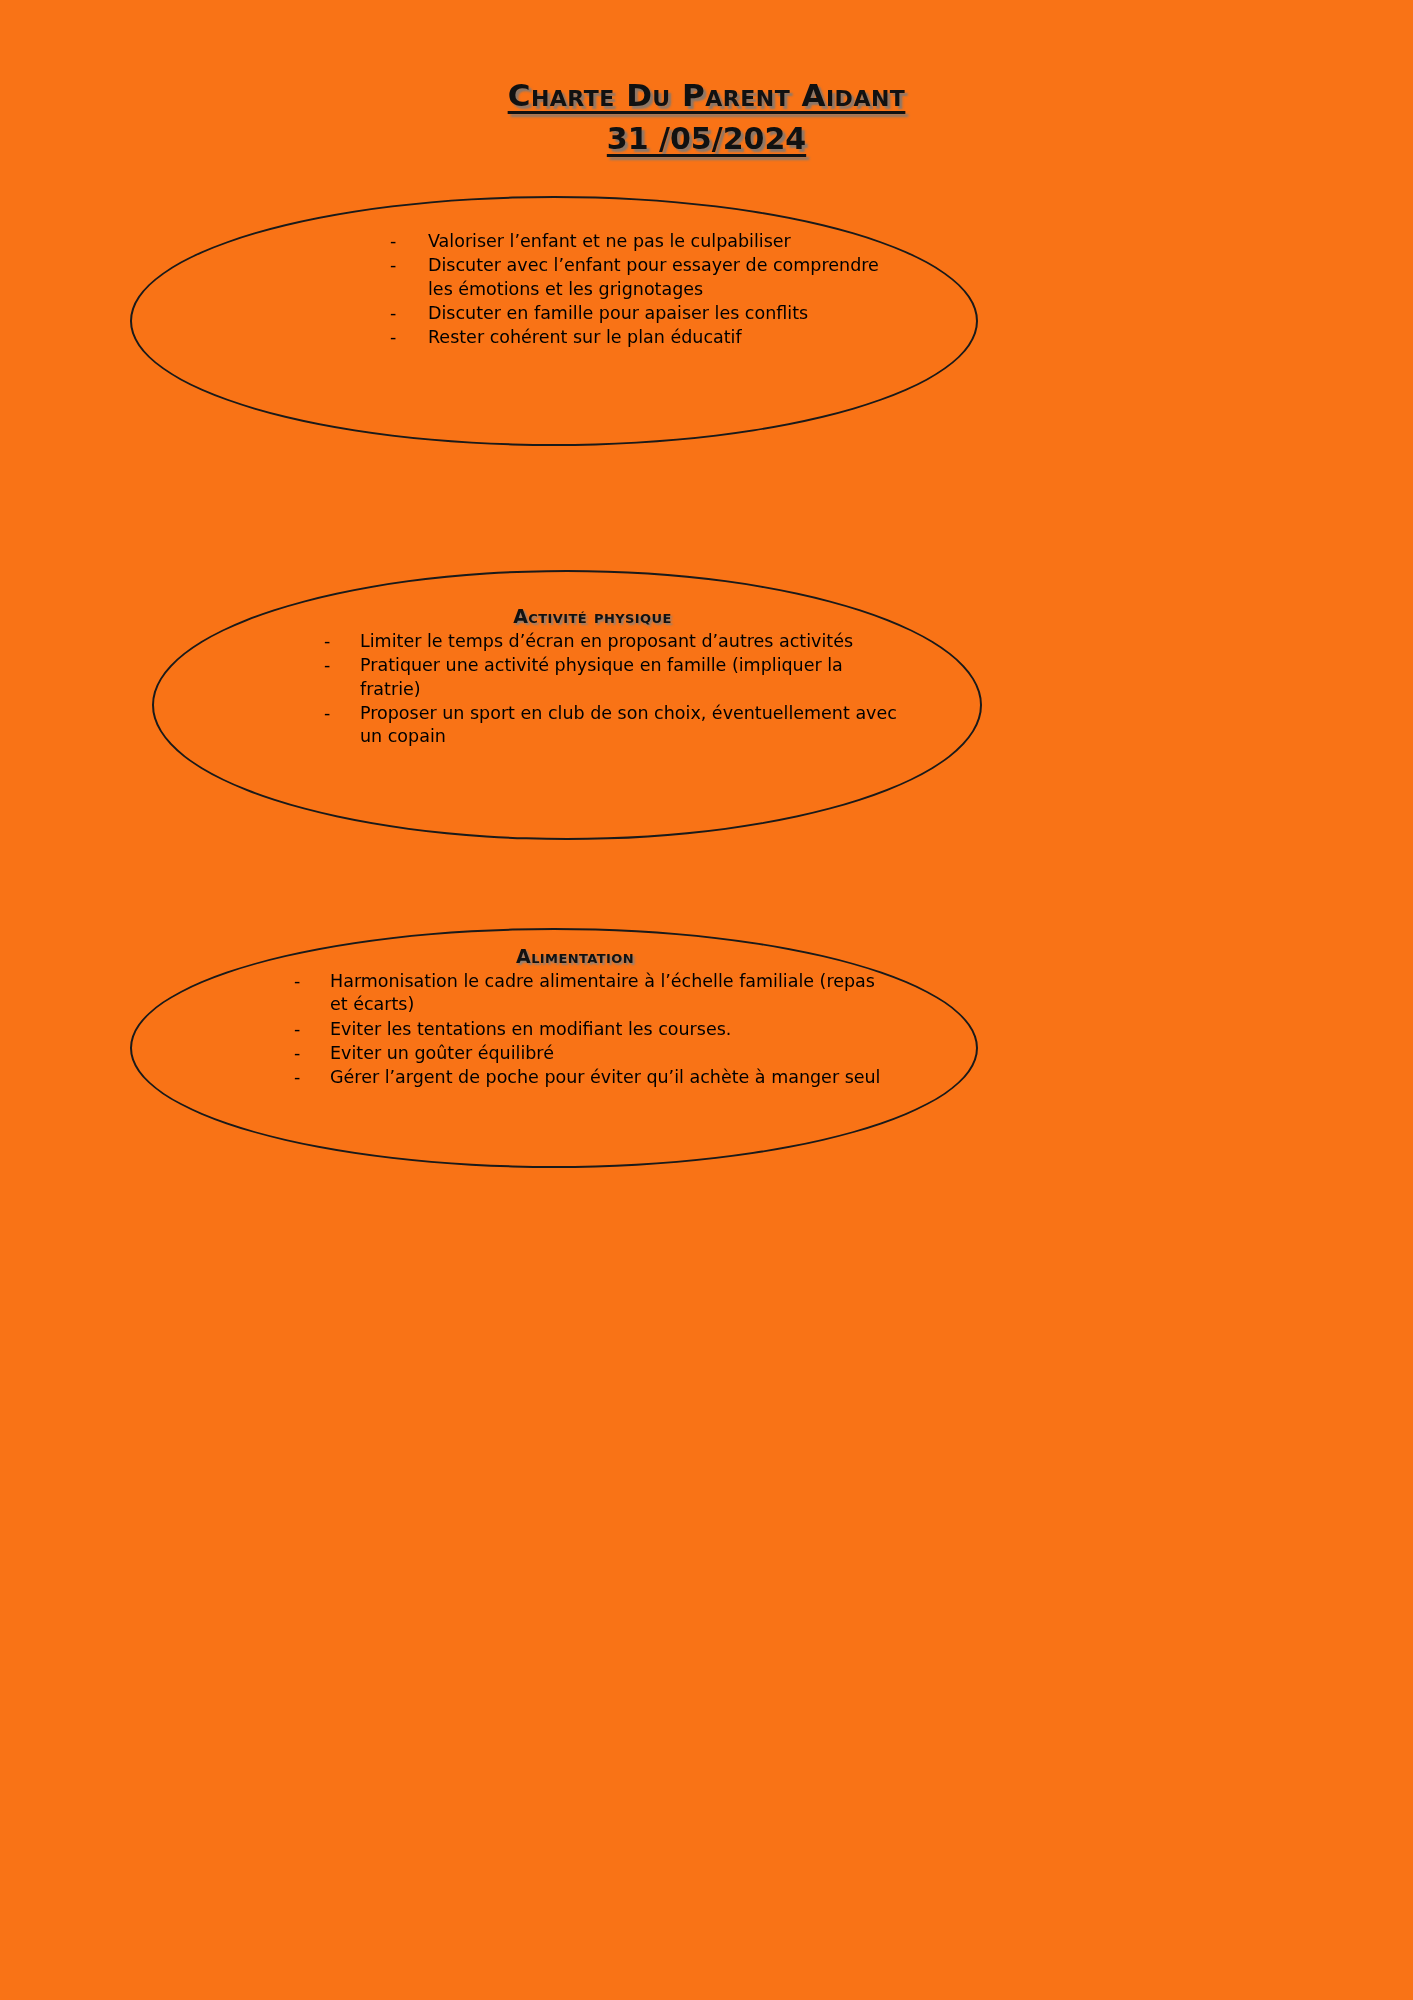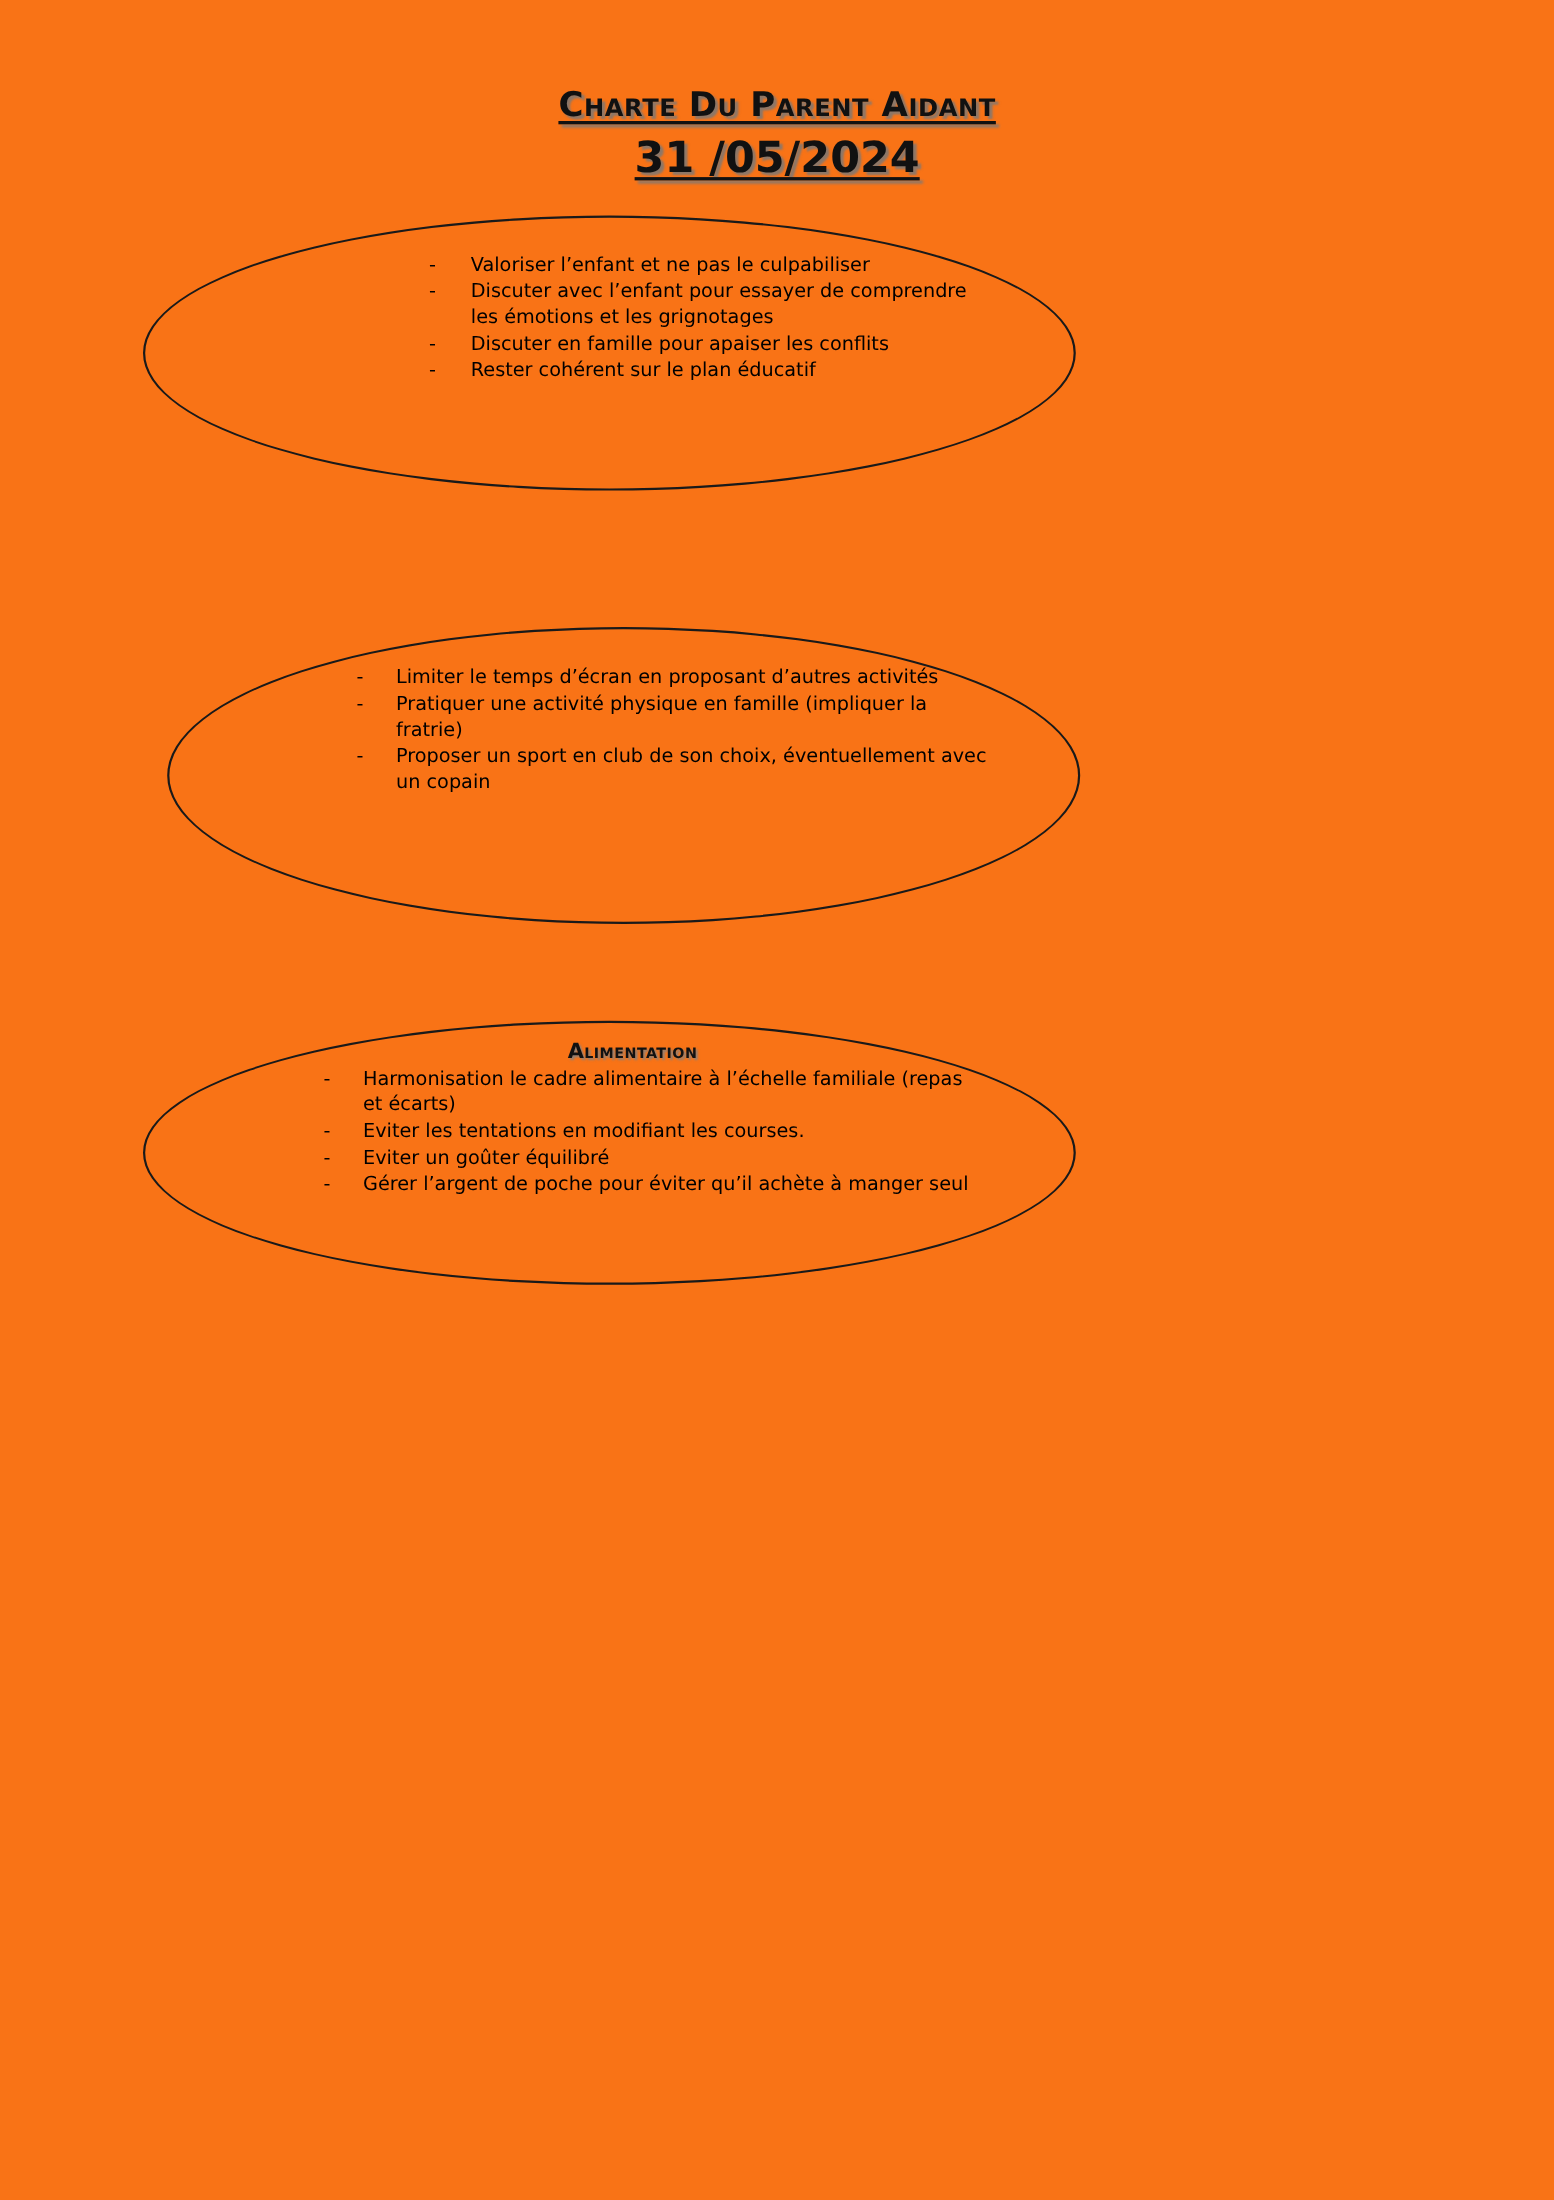--- a/index.html
+++ b/index.html
@@ -42,21 +42,21 @@
     text-shadow: 3px 3px 2px rgba(120,120,120,0.85);
     white-space: nowrap;
   }
   .doc-title {
     font-size: 31px;
     letter-spacing: 0.5px;
     font-variant: small-caps;
     line-height: 1.15;
   }
   .doc-date {
-    font-size: 39px;
+    font-size: 30px;
     margin-top: 7px;
     letter-spacing: 0px;
   }
 
   
   .ellipse {
     position: absolute;
     border: 2px solid #1a1a1a;
     border-radius: 50%;
     box-sizing: border-box;
@@ -149,20 +149,21 @@
         <span class="bullet-text">Discuter en famille pour apaiser les conflits</span>
       </li>
       <li class="bullet-item">
         <span class="bullet-dash">-</span>
         <span class="bullet-text">Rester cohérent sur le plan éducatif</span>
       </li>
     </ul>
   </div>
 
   <div class="section section-2">
+    <div class="section-title title-2">Activité physique</div>
     <ul class="bullet-list">
       <li class="bullet-item">
         <span class="bullet-dash">-</span>
         <span class="bullet-text">Limiter le temps d’écran en proposant d’autres activités</span>
       </li>
       <li class="bullet-item">
         <span class="bullet-dash">-</span>
         <span class="bullet-text">Pratiquer une activité physique en famille (impliquer la fratrie)</span>
       </li>
       <li class="bullet-item">

